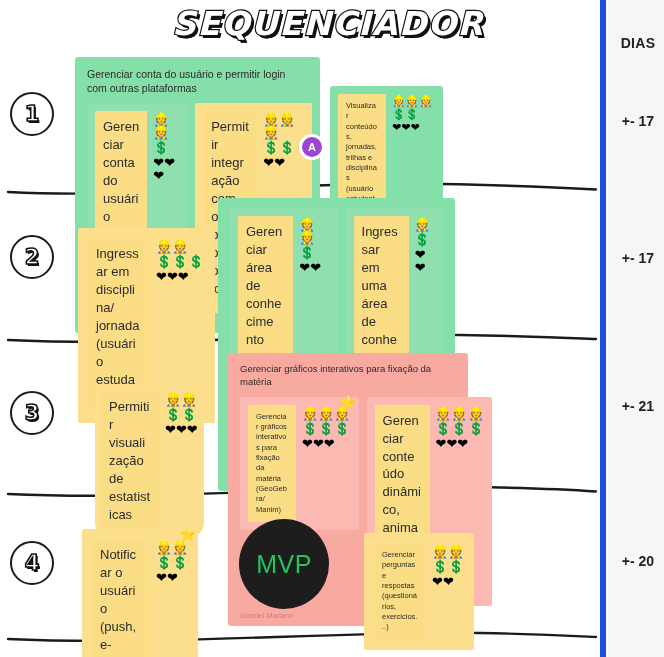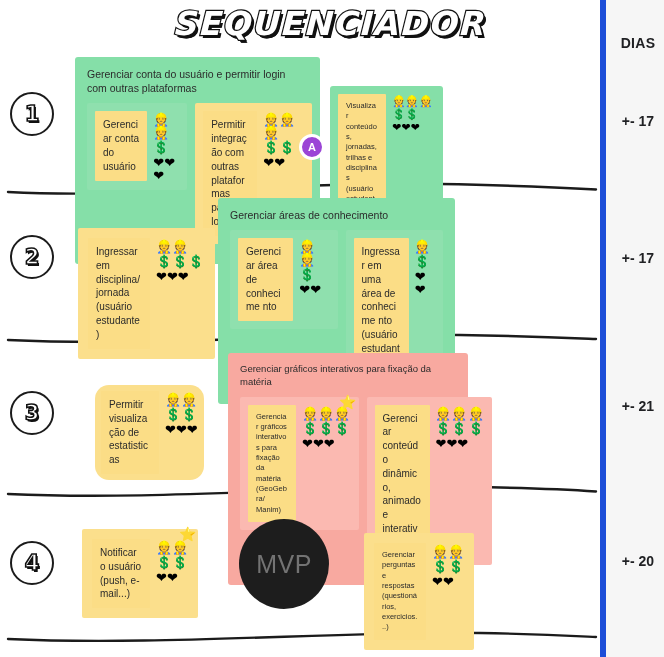--- a/index.html
+++ b/index.html
@@ -108,21 +108,21 @@
   .story.bg-plain  { background: transparent; }
 
   .sticky {
     background: #fbdd86;
     border-radius: 1px;
     padding: 7px 8px;
     color: #2b2b2b;
     line-height: 1.38;
     word-break: break-word;
   }
-  .sticky.sz-lg { font-size: 10px; }
+  .sticky.sz-lg { font-size: 13px; }
   .sticky.sz-sm { font-size: 7.5px; }
 
   .emoji-col {
     display: flex; flex-direction: column;
     gap: 2px;
     padding-top: 2px;
   }
   .emoji-row {
     display: flex; gap: 3px;
     font-family: "DejaVu Sans", sans-serif;
@@ -148,21 +148,21 @@
     font-size: 11px; font-weight: 600;
     display: flex; align-items: center; justify-content: center;
     z-index: 20;
   }
 
   .mvp-badge {
     position: absolute;
     width: 90px; height: 90px;
     border-radius: 50%;
     background: #1d1d1d;
-    color: #737373;
+    color: #22c55e;
     display: flex; align-items: center; justify-content: center;
     font-size: 25px;
     letter-spacing: .5px;
   }
 </style>
 </head>
 <body>
 
 <div id="board-title">SEQUENCIADOR</div>
 
@@ -239,21 +239,20 @@
 <div class="story bg-yellow" style="position:absolute; top:228px; left:78px; padding:10px;">
   <div class="sticky sz-lg" style="width:62px;">Ingressar em disciplina/ jornada  (usuário estudante)</div>
   <div class="emoji-col">
     <div class="emoji-row lg">👷👷</div>
     <div class="emoji-row lg">💲💲💲</div>
     <div class="emoji-row lg">❤❤❤</div>
   </div>
 </div>
 
 <div class="group green" style="top:198px; left:218px; width:237px;">
-  <div class="group-title">Gerenciar áreas de conhecimento</div>
   <div class="group-body">
     <div class="story bg-green">
       <div class="sticky sz-lg" style="width:58px;">Gerenciar área de conhecime nto</div>
       <div class="emoji-col">
         <div class="emoji-row lg">👷👷</div>
         <div class="emoji-row lg">💲</div>
         <div class="emoji-row lg">❤❤</div>
       </div>
     </div>
     <div class="story bg-green">

